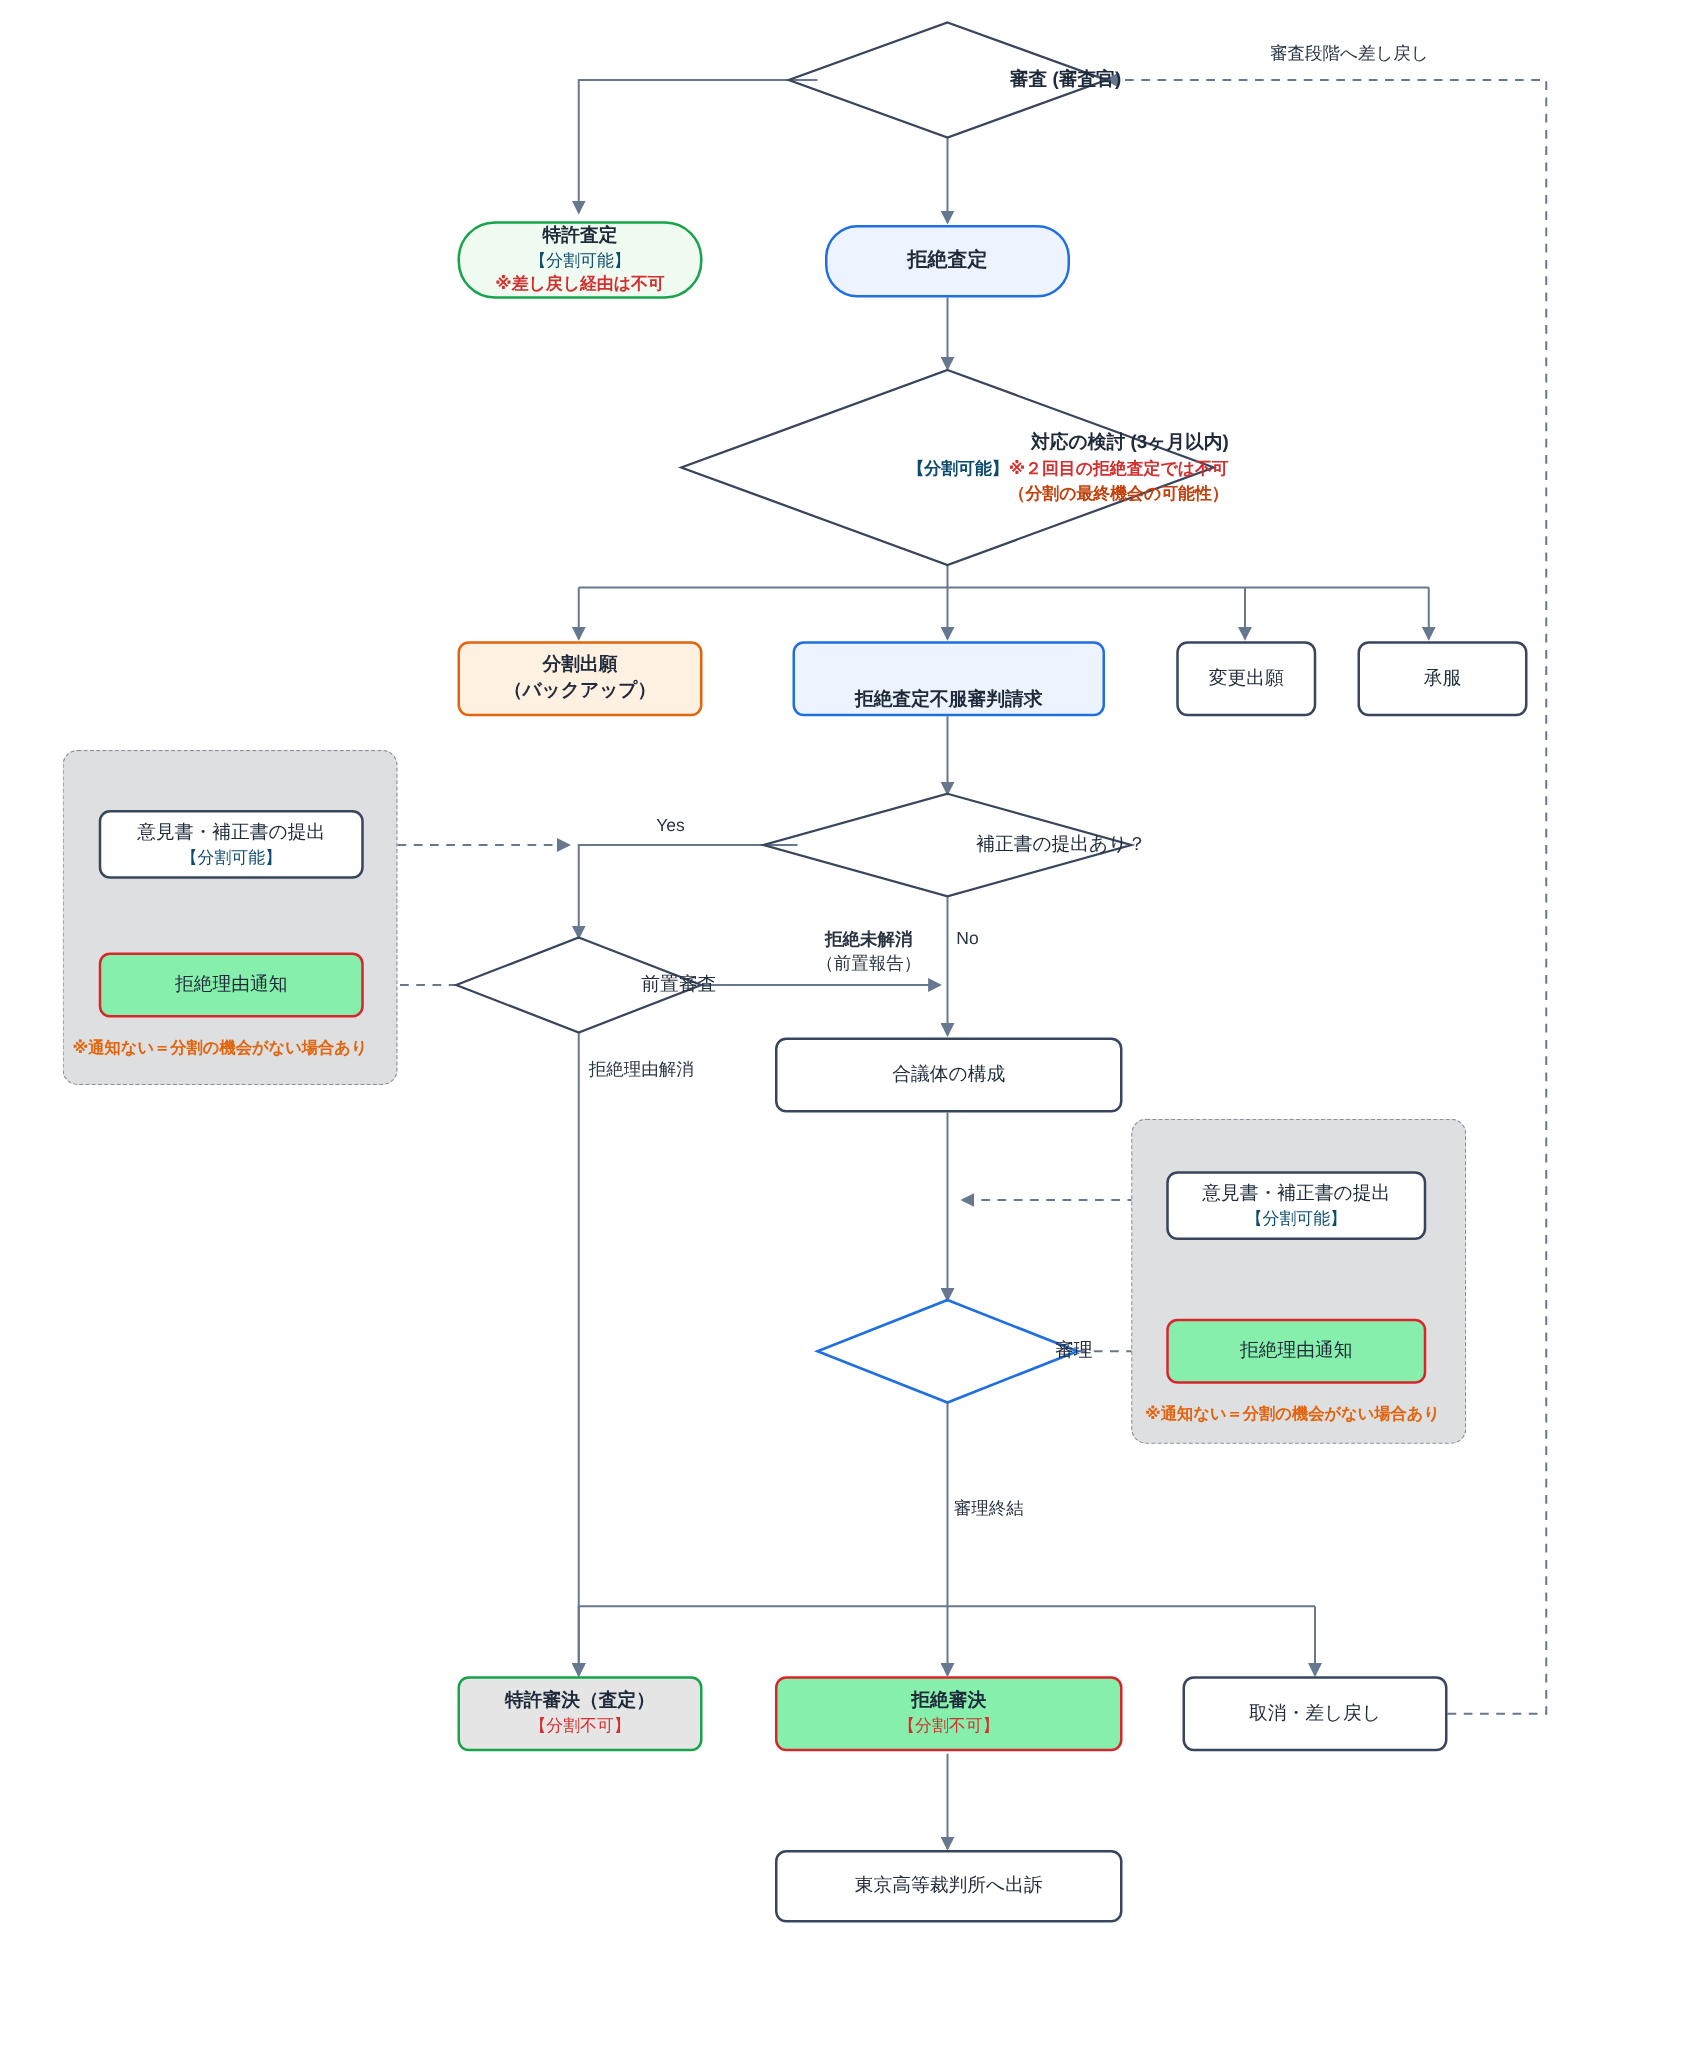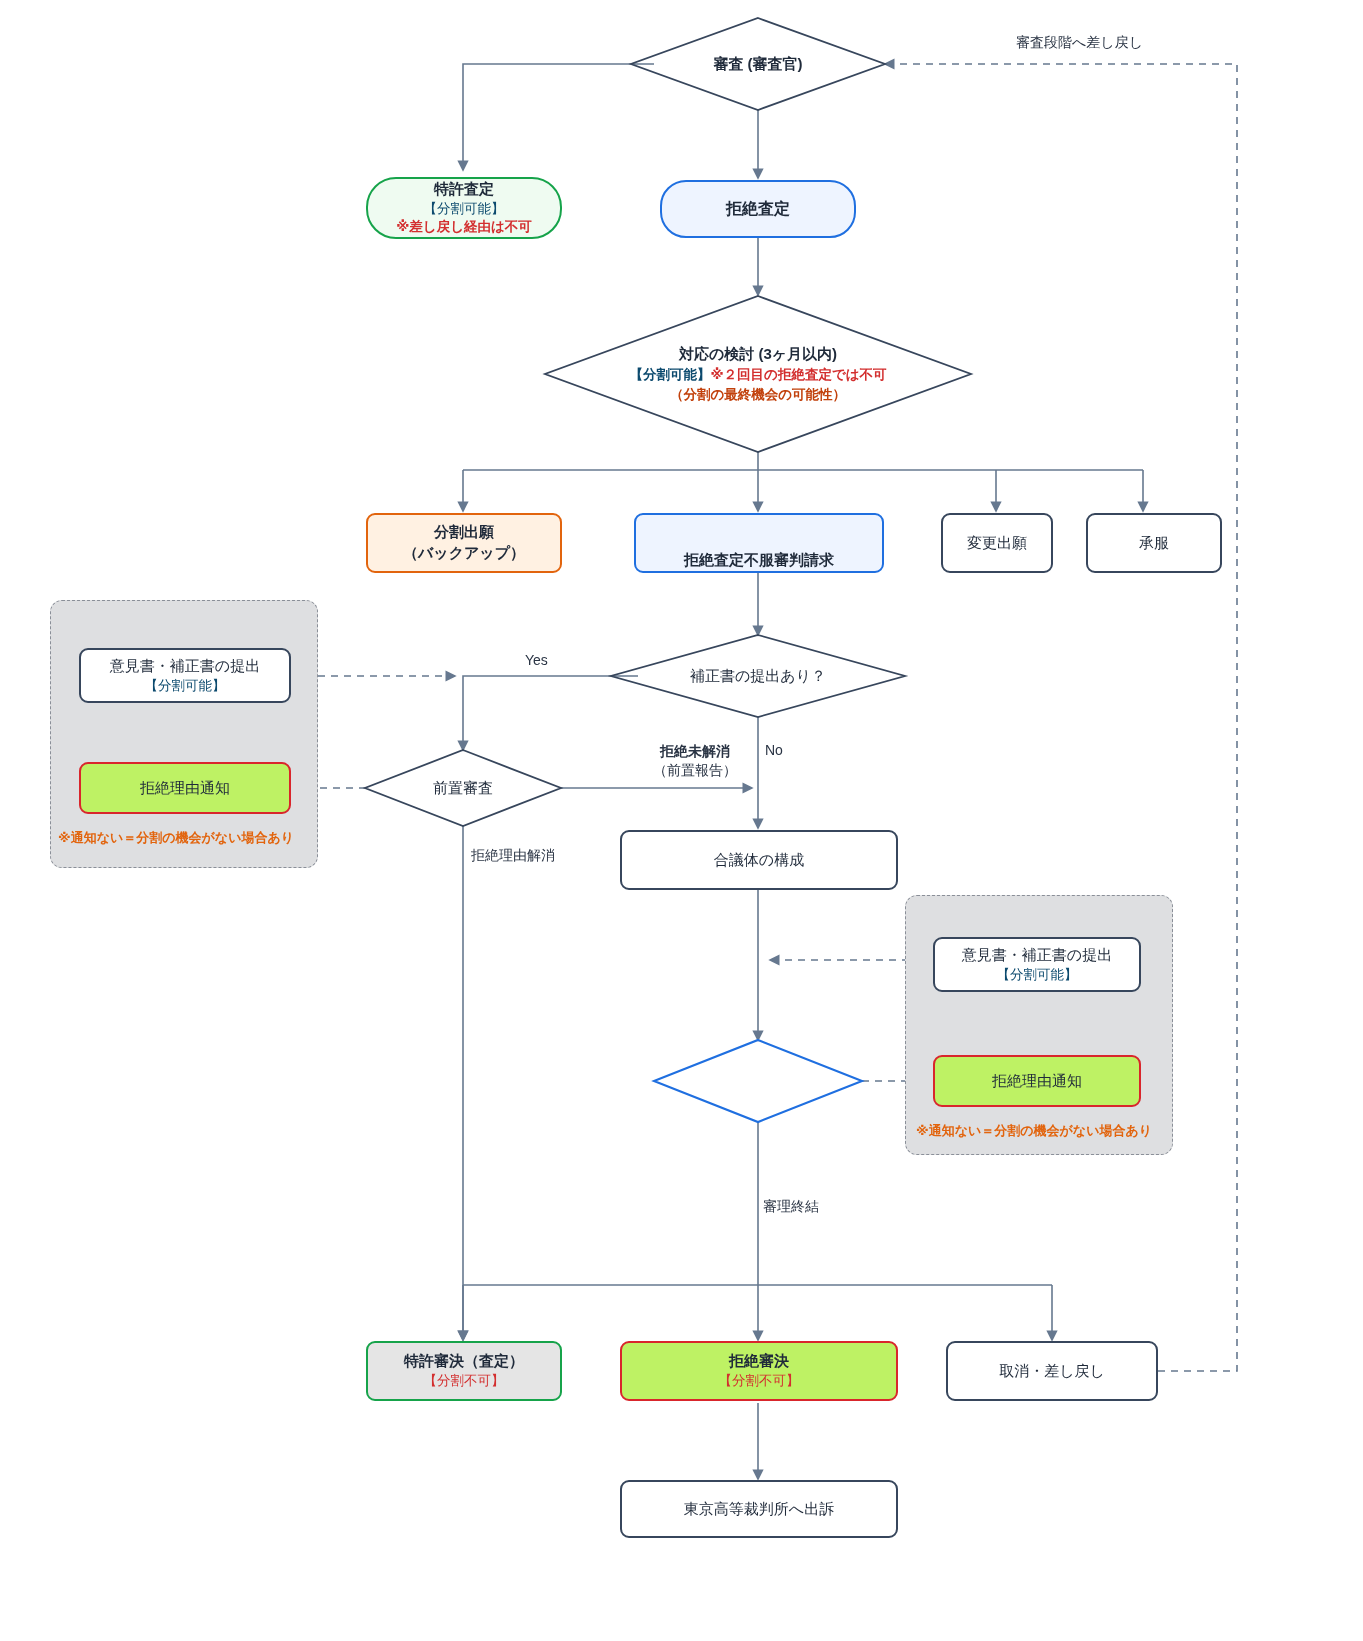--- a/index.html
+++ b/index.html
@@ -28,40 +28,40 @@
   .rbox {
     border:2px solid #37465c;
     border-radius:9px;
     background:#ffffff;
   }
   .rbox.blue { border-color:#1f6fe0; background:#eef4ff; }
   .rbox.blue-thick { border-color:#1f6fe0; background:#eef4ff; border-width:2.5px; border-radius:26px; }
   .rbox.green { border-color:#16a34a; background:#e5e5e5;font-family:Liberation Serif, serif; }
   .rbox.green-round { border-color:#16a34a; background:#effbf1; border-radius:30px; }
   .rbox.orange { border-color:#e2640d; background:#fff1e2; }
-  .rbox.red { border-color:#d9262c; background:#bef264; }
+  .rbox.red { border-color:#d9262c; background:#86efac; }
 
   .t1 { font-size:15px; }
   .t1b { font-size:15px; font-weight:bold; }
   .t-sm { font-size:13.5px; }
   .green-tx { color:#0c4a6e; }
   .red-tx { color:#d32f2f; }
   .orange-tx { color:#c2410c; }
 
   .diamond {
     position:absolute;
     z-index:2;
   }
   .diamond .dlabel {
     position:absolute;
-    left:0; top:0;
+    left:12px; top:0;
     width:100%; height:100%;
     display:flex;
     flex-direction:column;
-    align-items:center;
+    align-items:flex-end;
     justify-content:center;
     text-align:center;
     line-height:1.5;
     color:#1f2a3a;
     z-index:4;
     pointer-events:none;
   }
 
   .group {
     position:absolute;
@@ -185,20 +185,25 @@
         <span class="t1">補正書の提出あり？</span>
       </div>
   </div>
 
   <div class="diamond" style="left:365px; top:750px; width:196px; height:76px;">
     <div class="dlabel">
         <span class="t1">前置審査</span>
       </div>
   </div>
 
+  <div class="diamond" style="left:654px; top:1040px; width:208px; height:82px;">
+    <div class="dlabel">
+        <span class="t1">審理</span>
+      </div>
+  </div>
 
   <div class="node rbox green-round" style="left:366px; top:177px; width:196px; height:62px;">
     <span class="t1b">特許査定</span>
     <span class="t-sm green-tx">【分割可能】</span>
     <span class="t-sm red-tx" style="font-weight:bold">※差し戻し経由は不可</span>
   </div>
 
   <div class="node rbox blue-thick" style="left:660px; top:180px; width:196px; height:58px;">
     <span class="t1b" style="font-size:16px">拒絶査定</span>
   </div>

